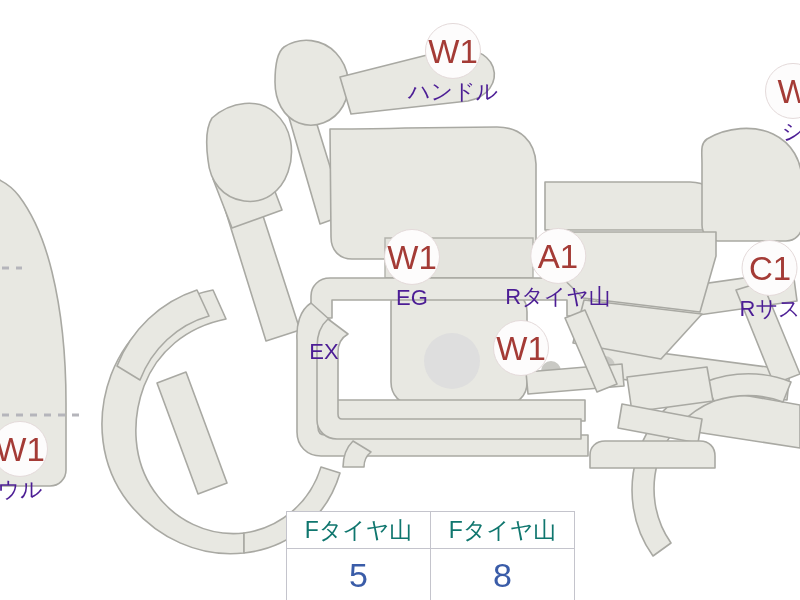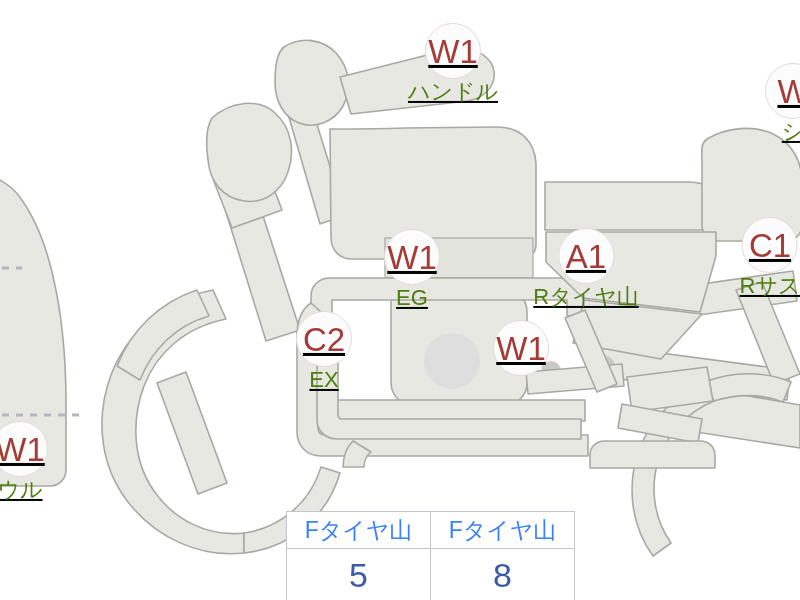--- a/index.html
+++ b/index.html
@@ -57,21 +57,20 @@
     stroke: none;
   }
 
   
   .marker {
     position: absolute;
     transform: translate(-50%, -50%);
     display: flex;
     flex-direction: column;
     align-items: center;
-    text-decoration: underline;
   }
   .marker-circle {
     width: 56px;
     height: 56px;
     border-radius: 50%;
     background: #fdfcfc;
     border: 1.5px solid #e4dada;
     display: flex;
     align-items: center;
     justify-content: center;
@@ -81,21 +80,21 @@
     color: #a43b36;
     font-size: 33px;
     font-weight: 400;
     line-height: 1;
     letter-spacing: 0px;
     font-family: "Liberation Sans", "DejaVu Sans", sans-serif;
     white-space: nowrap;
   }
   .marker-label {
     margin-top: 1px;
-    color: #4d7c0f;
+    color: #4c1d95;
     font-size: 22px;
     line-height: 1.05;
     white-space: nowrap;
     font-family: "Liberation Sans", "DejaVu Sans", sans-serif;
   }
   .marker.clip-left .marker-circle { }
 
   
   #tire-table {
     position: absolute;
@@ -108,21 +107,21 @@
   #tire-table td, #tire-table th {
     border: 1px solid #c4c4cc;
     text-align: center;
     padding: 0;
     background: #ffffff;
   }
   #tire-table th {
     height: 36px;
     font-size: 23px;
     font-weight: 400;
-    color: #3b82f6;
+    color: #0f766e;
     font-family: "Liberation Sans", "DejaVu Sans", sans-serif;
   }
   #tire-table td {
     height: 52px;
     font-size: 34px;
     color: #3a5ca8;
     font-family: "Liberation Sans", "DejaVu Sans", sans-serif;
   }
 </style>
 </head>
@@ -212,38 +211,35 @@
     <span class="marker-label">シ</span>
   </div>
 
   <div class="marker" style="left:412px; top:269px;">
     <div class="marker-circle">
       <span class="marker-code">W1</span>
     </div>
     <span class="marker-label">EG</span>
   </div>
 
-  <div class="marker" style="left:586px; top:268px;">
+  <div class="marker" style="left:558px; top:268px;">
     <div class="marker-circle">
       <span class="marker-code">A1</span>
     </div>
     <span class="marker-label">Rタイヤ山</span>
   </div>
 
-  <div class="marker" style="left:770px; top:257px;">
+  <div class="marker" style="left:770px; top:280px;">
     <div class="marker-circle">
       <span class="marker-code">C1</span>
     </div>
     <span class="marker-label">Rサス</span>
   </div>
 
   <div class="marker" style="left:324px; top:351px;">
-    <div class="marker-circle">
-      <span class="marker-code">C2</span>
-    </div>
     <span class="marker-label">EX</span>
   </div>
 
   <div class="marker" style="left:521px; top:348px;">
     <div class="marker-circle">
       <span class="marker-code">W1</span>
     </div>
   </div>
 
   <div class="marker clip-left" style="left:20px; top:461px;">

